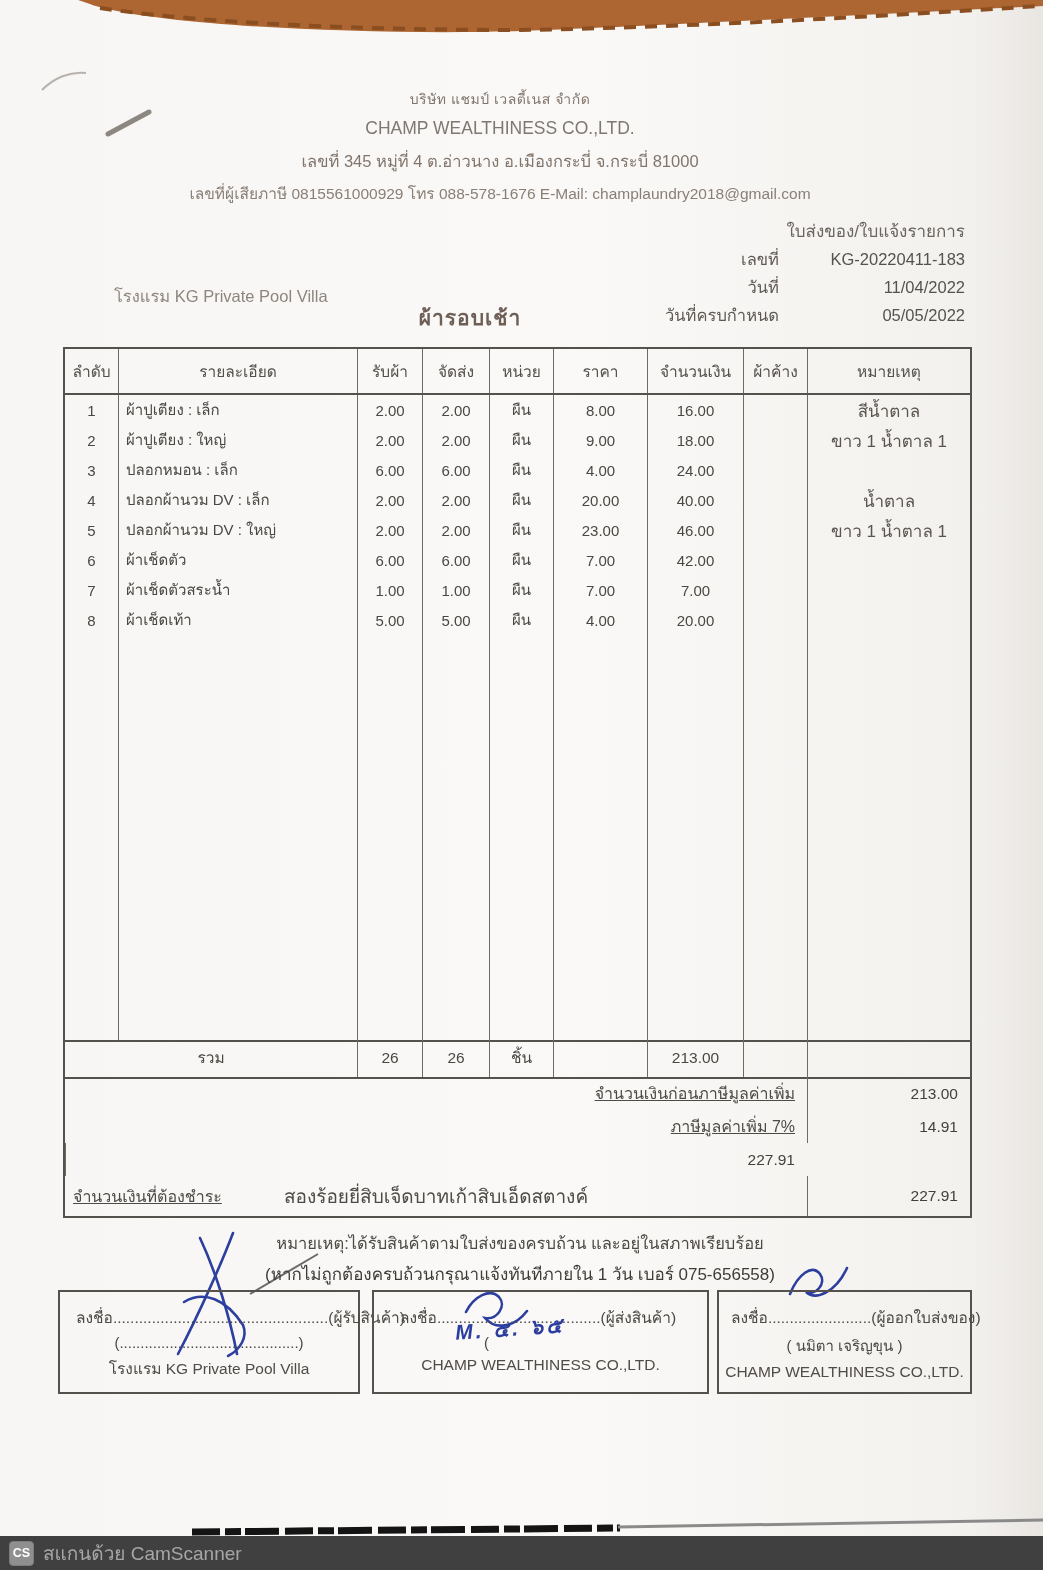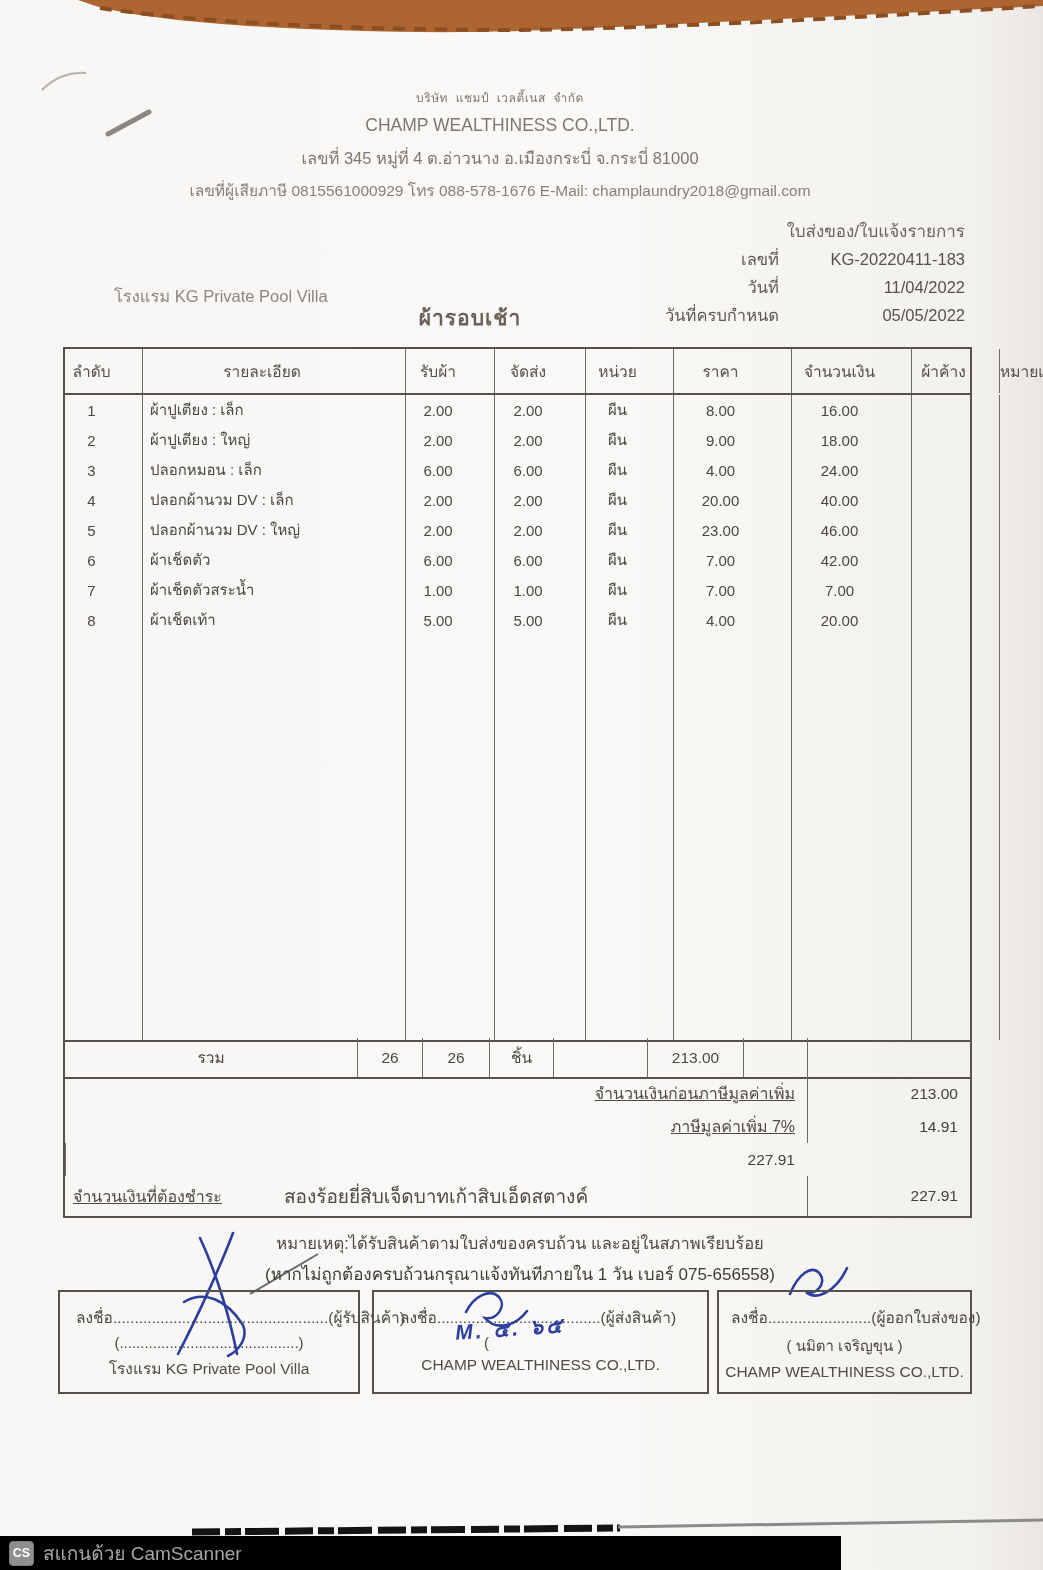--- a/index.html
+++ b/index.html
@@ -9,40 +9,40 @@
     font-family:"Liberation Sans","DejaVu Sans",sans-serif;
   }
   .paper{
     position:absolute;inset:0;
     background:linear-gradient(90deg,#f7f6f4 0%,#faf9f7 55%,#f3f1ee 93%,#e9e6e2 100%);
   }
   .svg-overlay{position:absolute;inset:0;width:1043px;height:1570px;pointer-events:none;}
 
   
   .co-header{position:absolute;left:60px;top:88px;width:880px;text-align:center;color:#82756c;}
-  .co-th{font-size:12px;letter-spacing:.5px;font-family:Liberation Mono, monospace;}
+  .co-th{font-size:14px;letter-spacing:.5px;}
   .co-en{font-size:17.5px;margin-top:8px;color:#7e7871;}
   .co-addr{font-size:16.5px;margin-top:9px;}
   .co-tax{font-size:15.5px;margin-top:7px;color:#8a7f77;}
 
   
   .docinfo{position:absolute;top:219px;right:78px;color:#5f5a54;}
   .docinfo .row{display:grid;grid-template-columns:auto 178px;column-gap:8px;line-height:28px;font-size:16.5px;}
   .docinfo .lab{text-align:right;}
   .docinfo .val{text-align:right;color:#56524d;}
   .doctype{text-align:right;font-size:17px;line-height:26px;color:#6b655e;}
 
   .customer{position:absolute;left:114px;top:283px;font-size:16.5px;color:#8e857c;}
   .doc-title{position:absolute;left:350px;top:301px;width:240px;text-align:center;
              font-size:21px;font-weight:600;color:#6e5f56;letter-spacing:1px;}
 
   
   .tbl{position:absolute;left:63px;top:347px;width:905px;height:691px;
        border:2px solid #55514c;display:flex;flex-direction:column;background:transparent;}
-  .trow{display:grid;grid-template-columns:53px 239px 65px 67px 64px 94px 96px 64px 1fr;gap:24px;}
+  .trow{display:grid;grid-template-columns:53px 239px 65px 67px 64px 94px 96px 64px 1fr;}
   .thead{height:44px;border-bottom:2px solid #55514c;}
   .hcell{display:flex;align-items:center;justify-content:center;font-size:15.5px;color:#54504b;
          border-left:1px solid #6e6a64;}
   .hcell:first-child{border-left:none;}
   .trow.data{height:30px;}
   .trow.filler{flex:1;}
   .cell{display:flex;align-items:center;justify-content:center;font-size:15px;color:#4b4843;
         border-left:1px solid #6e6a64;overflow:hidden;}
   .cell:first-child{border-left:none;}
   .cell.desc{justify-content:flex-start;padding-left:7px;}
@@ -80,21 +80,21 @@
   .box1 .l1{padding-left:16px;}
   .box2{left:372px;width:333px;}
   .box2 .l1{padding-left:26px;}
   .box2 .l2{text-align:left;padding-left:110px;}
   .box3{left:717px;width:251px;}
   .box3 .l1{padding-left:12px;}
   .hand-date{position:absolute;left:455px;top:1312px;font-size:21px;color:#2c3f9f;
         font-style:italic;transform:rotate(-4deg);letter-spacing:3px;font-weight:600;}
 
   
-  .scan-bar{position:absolute;left:0;top:1536px;width:841px;height:34px;background:#000000;
+  .scan-bar{position:absolute;left:0;top:1536px;width:1043px;height:34px;background:#404040;
         display:flex;align-items:center;}
   .cs-badge{width:23px;height:23px;background:#8f8f8f;border-radius:4px;margin-left:9px;
         display:flex;align-items:center;justify-content:center;
         color:#fff;font-size:12.5px;font-weight:bold;border:1px solid #7c7c7c;}
   .scan-text{margin-left:9px;font-size:19px;color:#a6a6a6;}
 </style>
 </head>
 <body>
 
 <div class="paper"></div>

